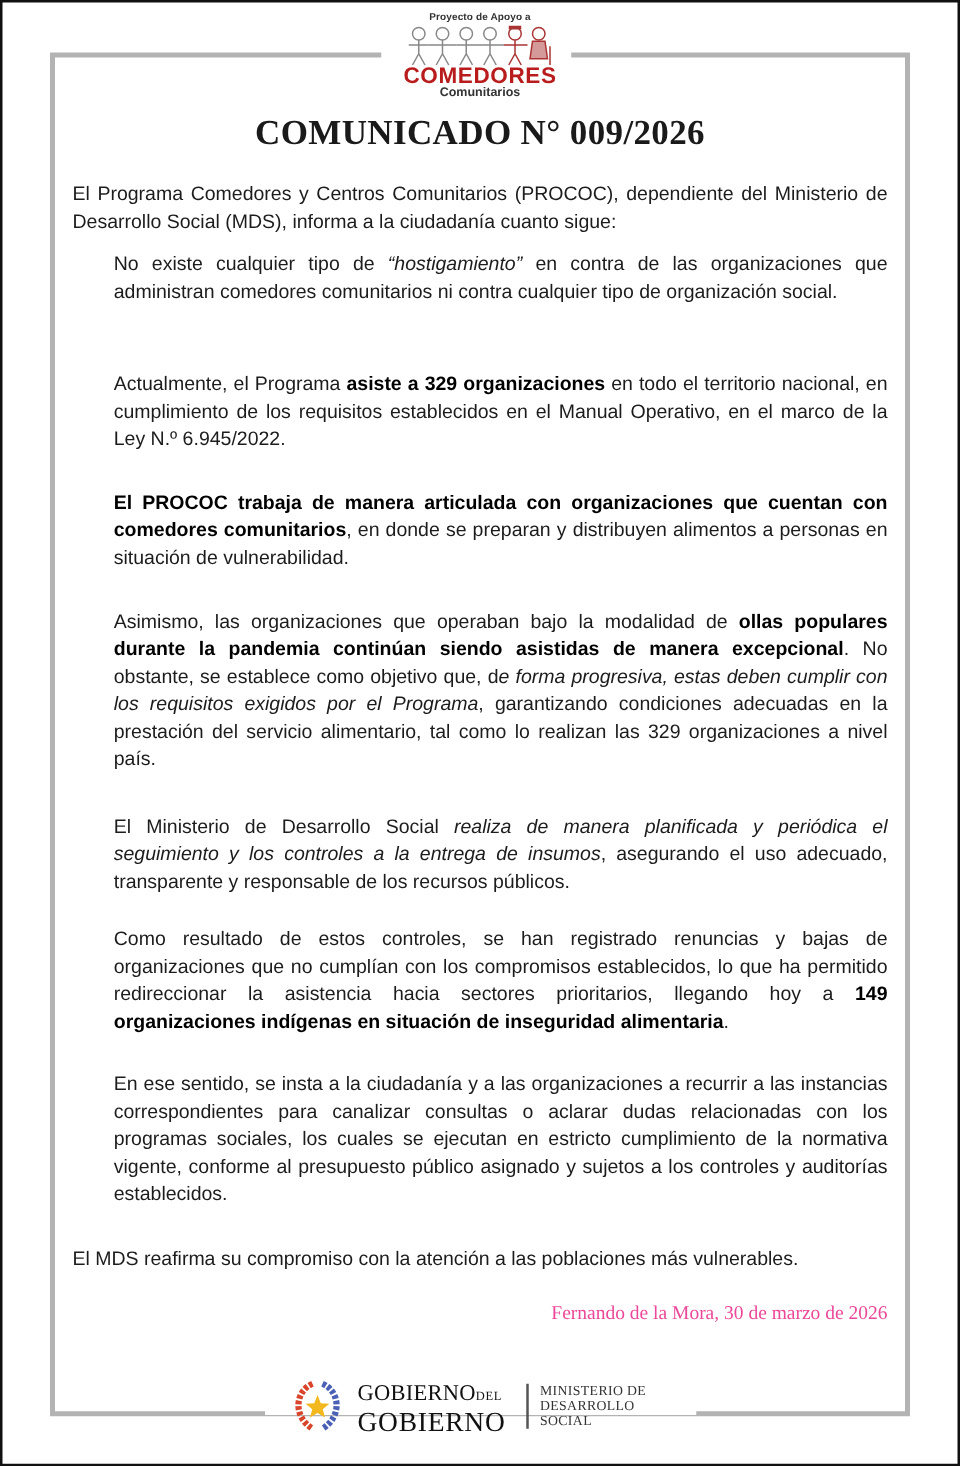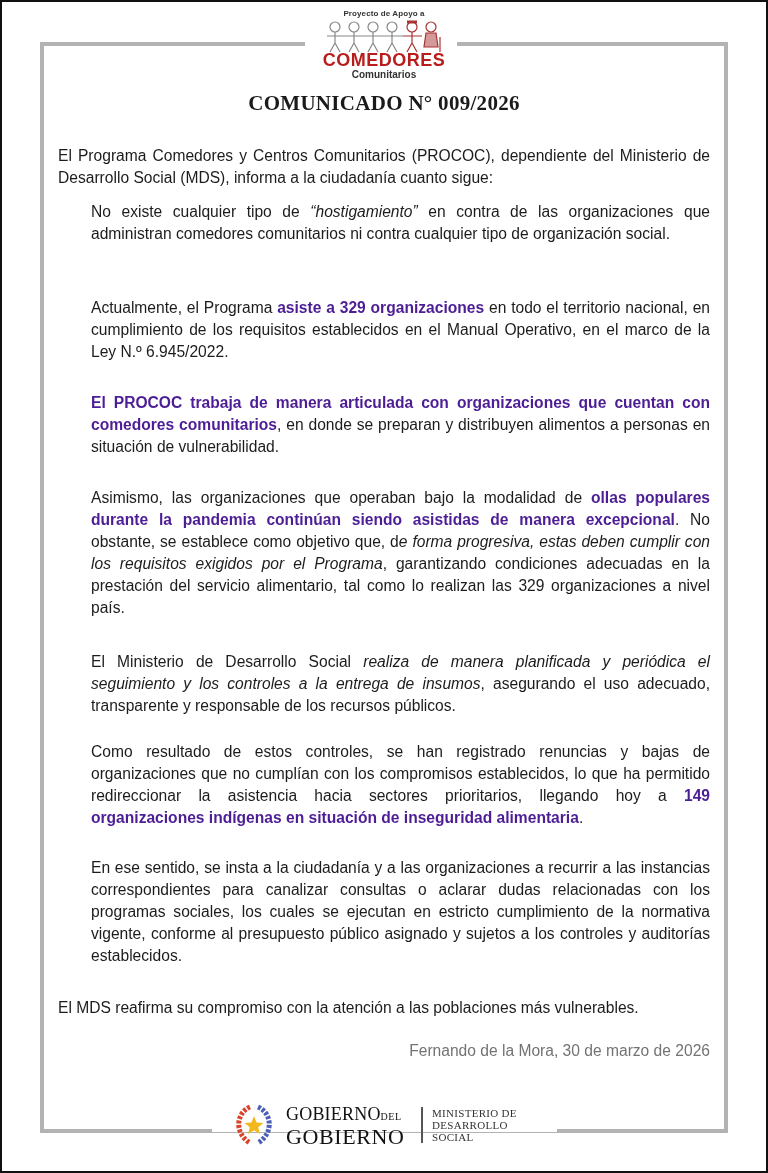--- a/index.html
+++ b/index.html
@@ -9,28 +9,28 @@
   .gap-top { position:absolute; left:305px; top:36px; width:152px; height:14px; background:#fff; }
   .gap-bottom { position:absolute; left:212px; top:1118px; width:345px; height:14px; background:#fff; }
 
   
   .logo-top { position:absolute; left:318px; top:4px; width:132px; height:82px; text-align:center; }
   .logo-top .kicker { font-size:8px; color:#333; font-weight:bold; margin-top:5px; letter-spacing:0.1px; }
   .logo-top svg { display:block; margin:1px auto 0; }
   .logo-top .brand { font-size:18px; font-weight:900; color:#b91c1c; letter-spacing:0.5px; line-height:18px; margin-top:-2px; }
   .logo-top .brand-sub { font-size:10px; color:#333; font-weight:bold; line-height:11px; }
 
-  .title { position:absolute; left:0; width:768px; top:91px; text-align:center; font-family:"Liberation Serif", serif; font-weight:bold; font-size:21px; color:#1a1a1a; letter-spacing:0.3px; }
+  .title { position:absolute; left:0; width:768px; top:91px; text-align:center; font-family:"Liberation Serif", serif; font-weight:bold; font-size:28px; color:#1a1a1a; letter-spacing:0.3px; }
 
   .p { position:absolute; font-size:15.6px; line-height:22px; text-align:justify; color:#1c1c1c; margin:0; }
   .p.lead { left:58px; width:652px; }
   .p.ind { left:91px; width:619px; }
-  .p b { font-weight:bold; color:#4c1d95;margin-top:29px; }
+  .p b { font-weight:bold; color:#000000;margin-top:29px; }
   .p i { font-style:italic; }
-  .sign { position:absolute; right:58px; top:1042px; font-size:15.6px; color:#737373; }
+  .sign { position:absolute; right:58px; top:1042px; font-size:15.6px; color:#ec4899;font-family:Liberation Serif, serif; }
 
   
   .logo-bottom { position:absolute; left:222px; top:1095px; width:330px; height:60px; }
   .logo-bottom svg.emblem { position:absolute; left:10px; top:8px; }
   .gob { position:absolute; left:64px; top:10px; font-family:"Liberation Serif", serif; font-weight:normal; color:#111; }
   .gob .l1 { font-size:18px; line-height:18px; letter-spacing:0.2px; }
   .gob .l1 small { font-size:10px; letter-spacing:0.5px; }
   .gob .l2 { font-size:22px; line-height:21px; letter-spacing:0.6px; }
   .vdiv { position:absolute; left:199px; top:12px; width:1.5px; height:36px; background:#555; }
   .mds { position:absolute; left:210px; top:12px; font-family:"Liberation Serif", serif; font-size:11px; line-height:12px; color:#333; letter-spacing:0.3px; }

